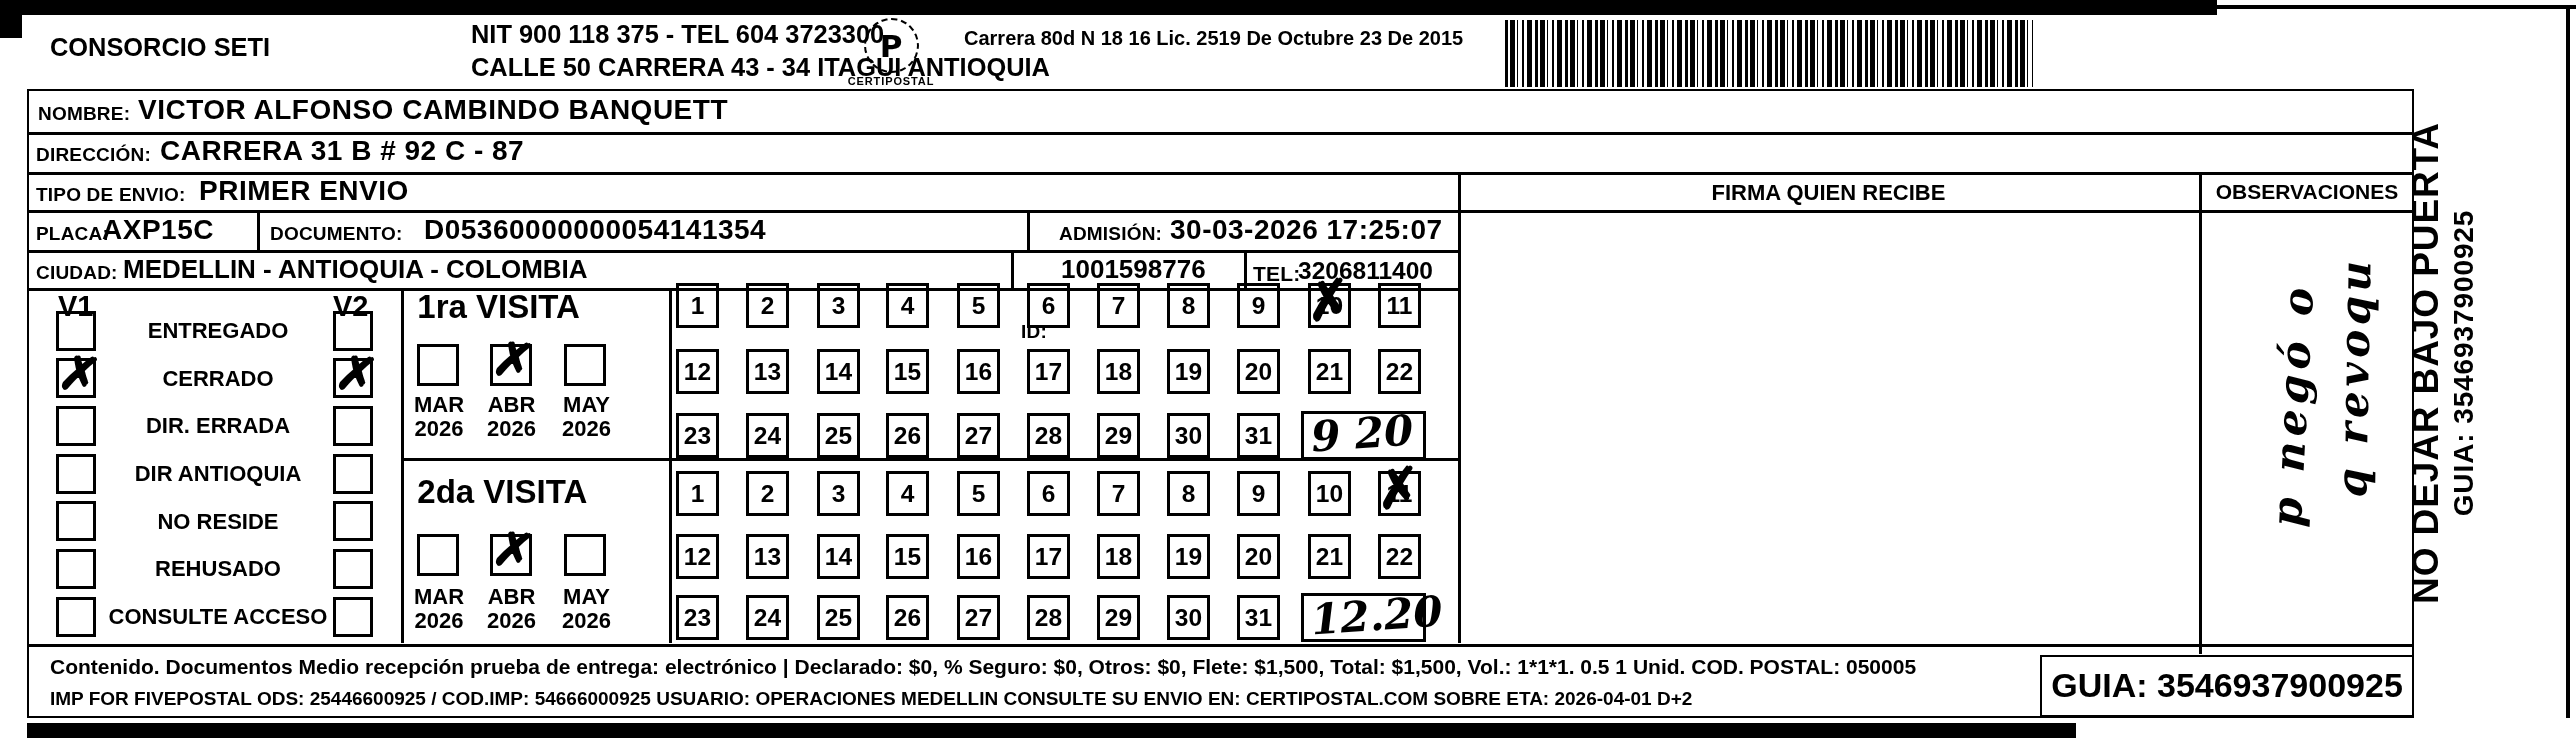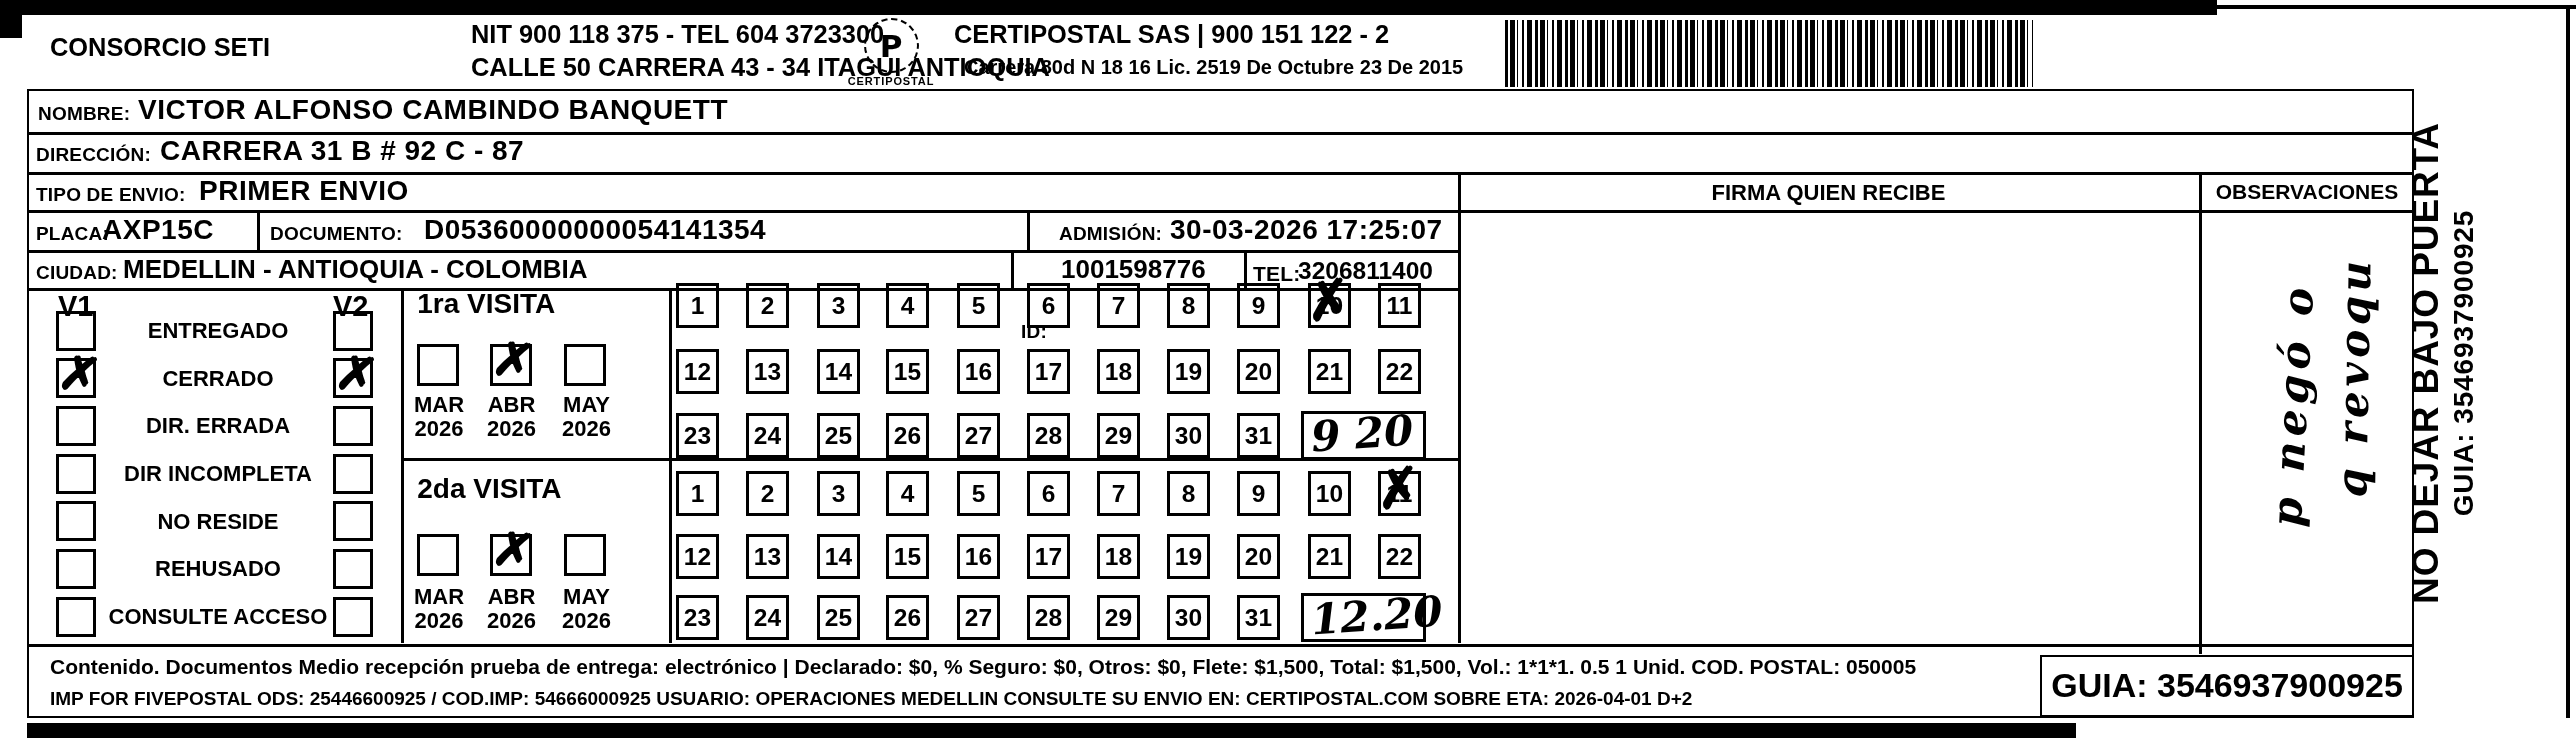--- a/index.html
+++ b/index.html
@@ -20,21 +20,21 @@
   .day{position:absolute;width:43px;height:45px;border:3.6px solid #000;box-sizing:border-box;
        display:flex;align-items:center;justify-content:center;
        font-weight:bold;font-size:24.5px;}
   .xm{position:absolute;top:-11px;left:0px;font-family:"DejaVu Serif",serif;
       font-weight:bold;font-size:49px;transform:rotate(10deg);line-height:1;}
   .cross{position:absolute;top:-12.7px;left:-5.4px;font-family:"DejaVu Serif",serif;
       font-weight:bold;font-size:54px;transform:rotate(-6deg);line-height:1;}
   .statuslabel{position:absolute;font-weight:bold;font-size:22px;width:236px;
       text-align:center;white-space:nowrap;}
   .vhead{position:absolute;font-weight:bold;font-size:29px;}
-  .vtitle{position:absolute;font-weight:bold;font-size:28px;white-space:nowrap;}
+  .vtitle{position:absolute;font-weight:bold;font-size:33px;white-space:nowrap;}
   .mlabel{position:absolute;width:69px;text-align:center;font-weight:bold;font-size:22px;line-height:23.6px;}
   .hand{font-family:"DejaVu Serif",serif;font-style:italic;font-weight:bold;}
   .timebox{position:absolute;width:125px;height:49px;border:3.6px solid #000;box-sizing:border-box;}
   .timetxt{position:absolute;top:-5.4px;left:7.3px;font-size:42px;white-space:nowrap;transform:rotate(-4deg);}
   .vert{position:absolute;transform:rotate(-90deg);transform-origin:0 0;
         text-align:center;white-space:nowrap;}
   .smalltext{font-weight:bold;white-space:nowrap;padding-left:10px;}
   .barcode{position:absolute;left:1505px;top:20px;width:528px;height:67px;
      background:repeating-linear-gradient(90deg,
        #000 0 2.7px,#fff 2.7px 5.4px,#000 5.4px 10px,#fff 10px 11.8px,#000 11.8px 12.7px,
@@ -58,21 +58,20 @@
   <div class="hdrtxt" style="margin-top:3.6px;">CALLE 50 CARRERA 43 - 34 ITAGUI ANTIOQUIA</div>
 </div>
 <div class="abs" style="left:841px;top:18px;width:100px;text-align:center;">
   <div class="logo-circle" style="margin:0 auto;">
       <span>P</span>
     </div>
   <div class="b" style="font-size:11px;letter-spacing:0.9px;margin-top:1.8px;">CERTIPOSTAL</div>
   <div style="font-size:5.4px;letter-spacing:0.9px;">··························</div>
 </div>
 <div class="abs" style="left:954px;top:20px;">
-  <div class="hdrtxt">CERTIPOSTAL SAS | 900 151 122 - 2</div>
   <div class="smalltext" style="font-size:20px;margin-top:7.3px;">Carrera 80d N 18 16  Lic. 2519 De Octubre 23 De 2015</div>
 </div>
 <div class="barcode"></div>
 
 <div class="box" style="left:27px;top:89px;width:2387px;height:629px;"></div>
 
 <div class="hl" style="left:27px;top:132px;width:2387px;"></div>
 <div class="hl" style="left:27px;top:172px;width:2387px;"></div>
 <div class="hl" style="left:27px;top:210px;width:2387px;"></div>
 <div class="hl" style="left:27px;top:250px;width:1431px;"></div>
@@ -125,21 +124,21 @@
         <span class="xm">✗</span>
       </div>
       <div class="statuslabel" style="left: 73px; top: 78px;">CERRADO</div>
       <div class="cb" style="left: 306px; top: 70px;">
         <span class="xm">✗</span>
       </div>
       <div class="cb" style="left: 29px; top: 118px;"></div>
       <div class="statuslabel" style="left: 73px; top: 125px;">DIR. ERRADA</div>
       <div class="cb" style="left: 306px; top: 118px;"></div>
       <div class="cb" style="left: 29px; top: 166px;"></div>
-      <div class="statuslabel" style="left: 73px; top: 173px;">DIR INCOMPLETA</div>
+      <div class="statuslabel" style="left: 73px; top: 173px;">DIR ANTIOQUIA</div>
       <div class="cb" style="left: 306px; top: 166px;"></div>
       <div class="cb" style="left: 29px; top: 213px;"></div>
       <div class="statuslabel" style="left: 73px; top: 221px;">NO RESIDE</div>
       <div class="cb" style="left: 306px; top: 213px;"></div>
       <div class="cb" style="left: 29px; top: 261px;"></div>
       <div class="statuslabel" style="left: 73px; top: 268px;">REHUSADO</div>
       <div class="cb" style="left: 306px; top: 261px;"></div>
       <div class="cb" style="left: 29px; top: 309px;"></div>
       <div class="statuslabel" style="left: 73px; top: 316px;">CONSULTE ACCESO</div>
       <div class="cb" style="left: 306px; top: 309px;"></div>

